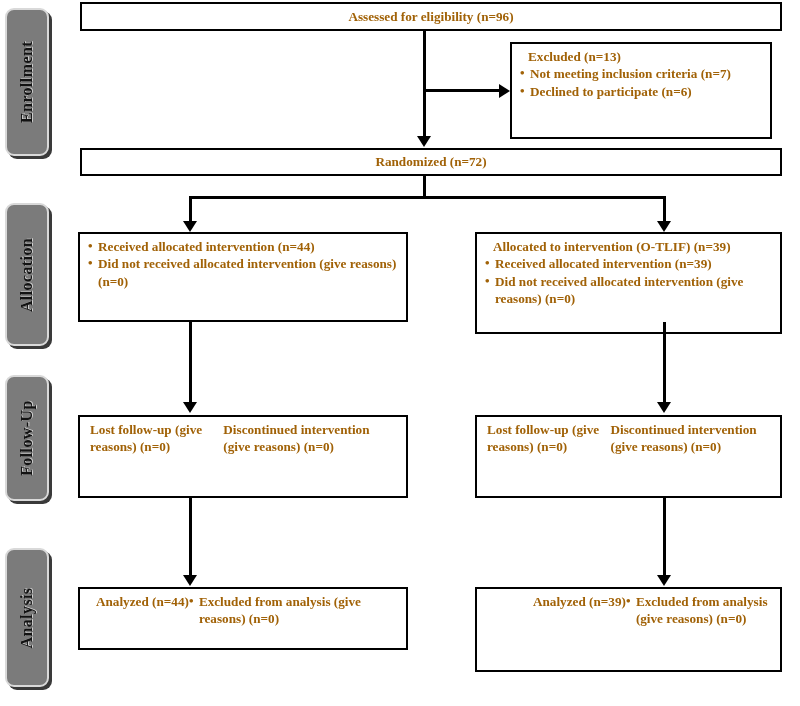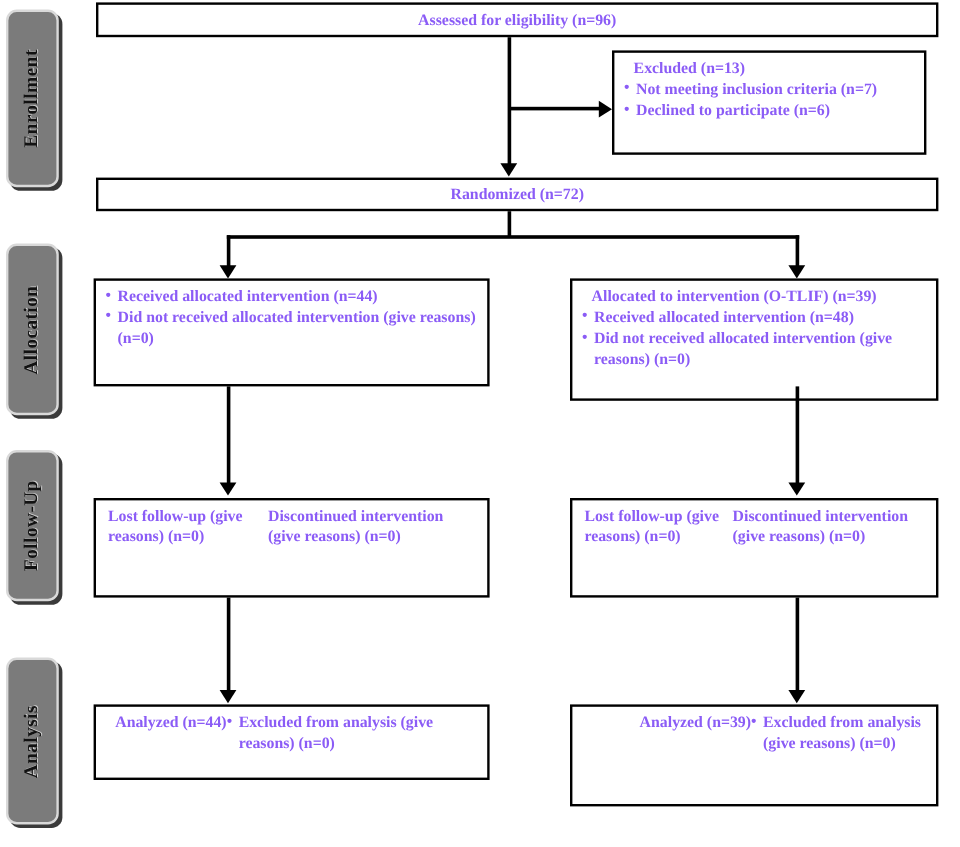--- a/index.html
+++ b/index.html
@@ -39,21 +39,21 @@
     text-shadow: 0.5px 0.5px 0 #cfcfcf;
   }
 
   
   .flow-box {
     position: absolute;
     background: #ffffff;
     border: 2px solid #000000;
     box-sizing: border-box;
     padding: 4px 8px;
-    color: #8b5cf6;
+    color: #a16207;
     font-weight: bold;
     font-size: 13.2px;
     line-height: 1.32;
   }
   .flow-box.center-box {
     display: flex;
     align-items: center;
     justify-content: center;
   }
   .flow-box.vcenter {
@@ -135,21 +135,21 @@
   <div class="flow-box center-box" style="left:80px; top:2px; width:702px; height:29px;">
     <span>Assessed for eligibility (n=96)</span>
   </div>
 
   <div class="vline" style="left:423px; top:31px; width:3px; height:108px;"></div>
   <div class="arrow-down" style="left:417px; top:136px;"></div>
 
   <div class="hline" style="left:424px; top:89px; width:78px; height:3px;"></div>
   <div class="arrow-right" style="left:499px; top:84px;"></div>
 
-  <div class="flow-box" style="left:510px; top:42px; width:262px; height:87px;">
+  <div class="flow-box" style="left:510px; top:42px; width:262px; height:97px;">
     <span class="box-title">Excluded (n=13)</span>
     <span class="bullet-line">Not meeting inclusion criteria (n=7)</span>
     <span class="bullet-line">Declined to participate (n=6)</span>
   </div>
 
   <div class="flow-box center-box" style="left:80px; top:148px; width:702px; height:28px;">
     <span>Randomized (n=72)</span>
   </div>
 
   <div class="vline" style="left:423px; top:176px; width:3px; height:22px;"></div>
@@ -161,21 +161,21 @@
   <div class="vline" style="left:663px; top:196px; width:3px; height:29px;"></div>
   <div class="arrow-down" style="left:657px; top:221px;"></div>
 
   <div class="flow-box" style="left:78px; top:232px; width:330px; height:90px;">
     <span class="bullet-line">Received allocated intervention (n=44)</span>
     <span class="bullet-line">Did not received allocated intervention (give reasons) (n=0)</span>
   </div>
 
   <div class="flow-box" style="left:475px; top:232px; width:307px; height:102px;">
     <span class="box-title">Allocated to intervention (O-TLIF) (n=39)</span>
-    <span class="bullet-line">Received allocated intervention (n=48)</span>
+    <span class="bullet-line">Received allocated intervention (n=39)</span>
     <span class="bullet-line">Did not received allocated intervention (give reasons) (n=0)</span>
   </div>
 
   <div class="vline" style="left:189px; top:322px; width:3px; height:83px;"></div>
   <div class="arrow-down" style="left:183px; top:402px;"></div>
 
   <div class="vline" style="left:663px; top:322px; width:3px; height:83px;"></div>
   <div class="arrow-down" style="left:657px; top:402px;"></div>
 
   <div class="flow-box vcenter" style="left:78px; top:415px; width:330px; height:83px;">

